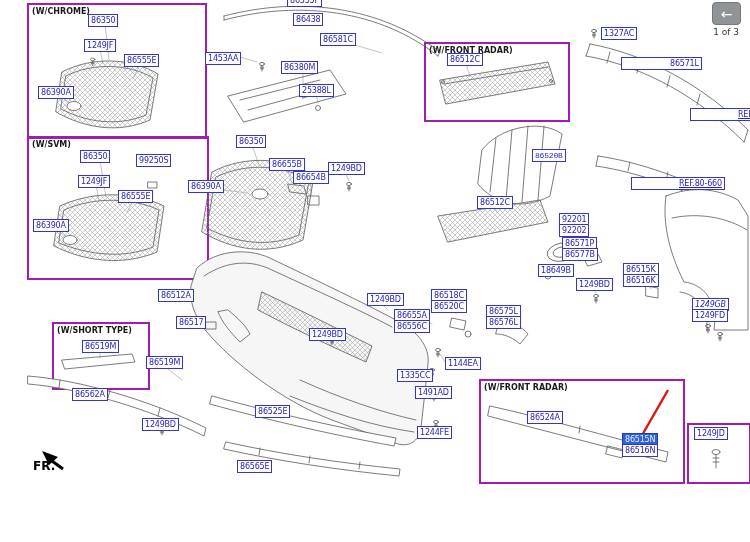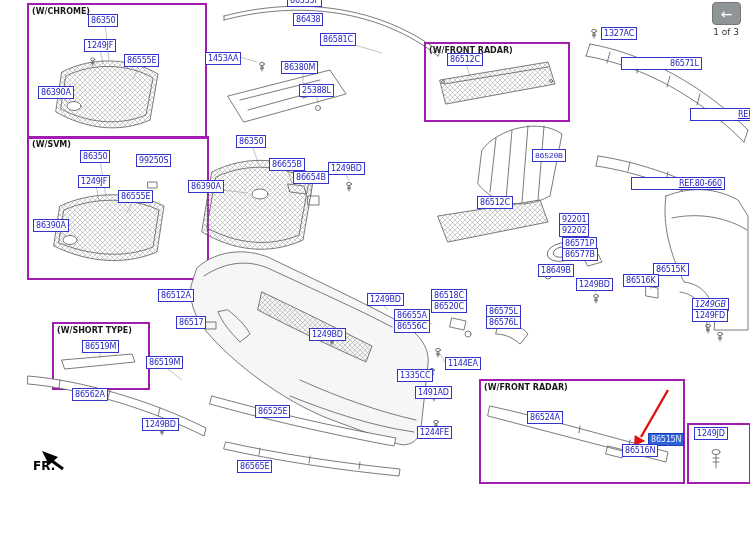--- a/index.html
+++ b/index.html
@@ -226,21 +226,21 @@
       <div class="part-label ref" style="left: 690px; top: 108px;">REF.80-840</div>
       <div class="part-label ref" style="left: 631px; top: 177px;">REF.80-660</div>
       <div class="part-label" style="left: 532px; top: 149px; font-family: Liberation Mono, monospace;">86520B</div>
       <div class="part-label" style="left: 477px; top: 196px;">86512C</div>
       <div class="part-label" style="left: 559px; top: 213px;">92201</div>
       <div class="part-label" style="left: 559px; top: 224px;">92202</div>
       <div class="part-label" style="left: 562px; top: 237px;">86571P</div>
       <div class="part-label" style="left: 562px; top: 248px;">86577B</div>
       <div class="part-label" style="left: 538px; top: 264px;">18649B</div>
       <div class="part-label" style="left: 576px; top: 278px;">1249BD</div>
-      <div class="part-label" style="left: 653px; top: 263px;">86515K</div>
+      <div class="part-label" style="left: 623px; top: 263px;">86515K</div>
       <div class="part-label" style="left: 623px; top: 274px;">86516K</div>
       <div class="part-label" style="left: 692px; top: 298px; font-style: italic;">1249GB</div>
       <div class="part-label" style="left: 692px; top: 309px;">1249FD</div>
       <div class="part-label" style="left: 158px; top: 289px;">86512A</div>
       <div class="part-label" style="left: 176px; top: 316px;">86517</div>
       <div class="part-label" style="left: 367px; top: 293px;">1249BD</div>
       <div class="part-label" style="left: 394px; top: 309px;">86655A</div>
       <div class="part-label" style="left: 394px; top: 320px;">86556C</div>
       <div class="part-label" style="left: 431px; top: 289px;">86518C</div>
       <div class="part-label" style="left: 431px; top: 300px;">86520C</div>
@@ -251,21 +251,21 @@
       <div class="part-label" style="left: 397px; top: 369px;">1335CC</div>
       <div class="part-label" style="left: 415px; top: 386px;">1491AD</div>
       <div class="part-label" style="left: 417px; top: 426px;">1244FE</div>
       <div class="part-label" style="left: 82px; top: 340px;">86519M</div>
       <div class="part-label" style="left: 146px; top: 356px;">86519M</div>
       <div class="part-label" style="left: 72px; top: 388px;">86562A</div>
       <div class="part-label" style="left: 142px; top: 418px;">1249BD</div>
       <div class="part-label" style="left: 255px; top: 405px;">86525E</div>
       <div class="part-label" style="left: 237px; top: 460px;">86565E</div>
       <div class="part-label" style="left: 527px; top: 411px;">86524A</div>
-      <div class="part-label hl" style="left: 648px; top: 433px;">86515N</div>
+      <div class="part-label hl" style="left: 622px; top: 433px;">86515N</div>
       <div class="part-label" style="left: 622px; top: 444px;">86516N</div>
       <div class="part-label" style="left: 694px; top: 427px;">1249JD</div>
     </div>
 
   <div class="back-btn">←</div>
   <div class="page-indicator">1 of 3</div>
   <div class="fr-label">FR.</div>
 </div>
 
 </body></html>

